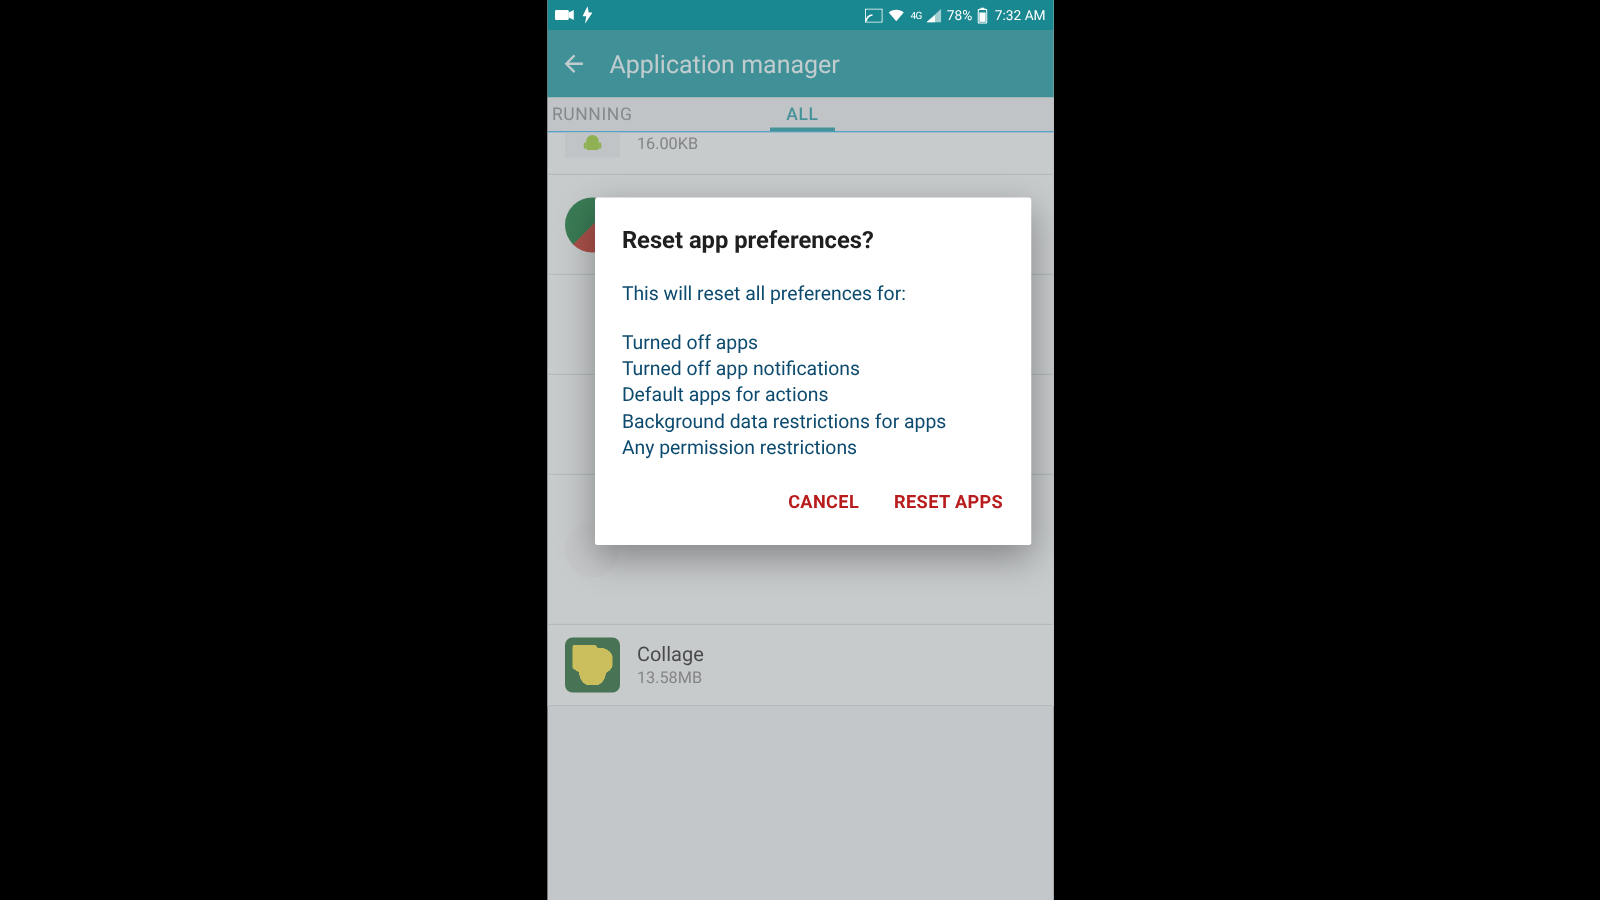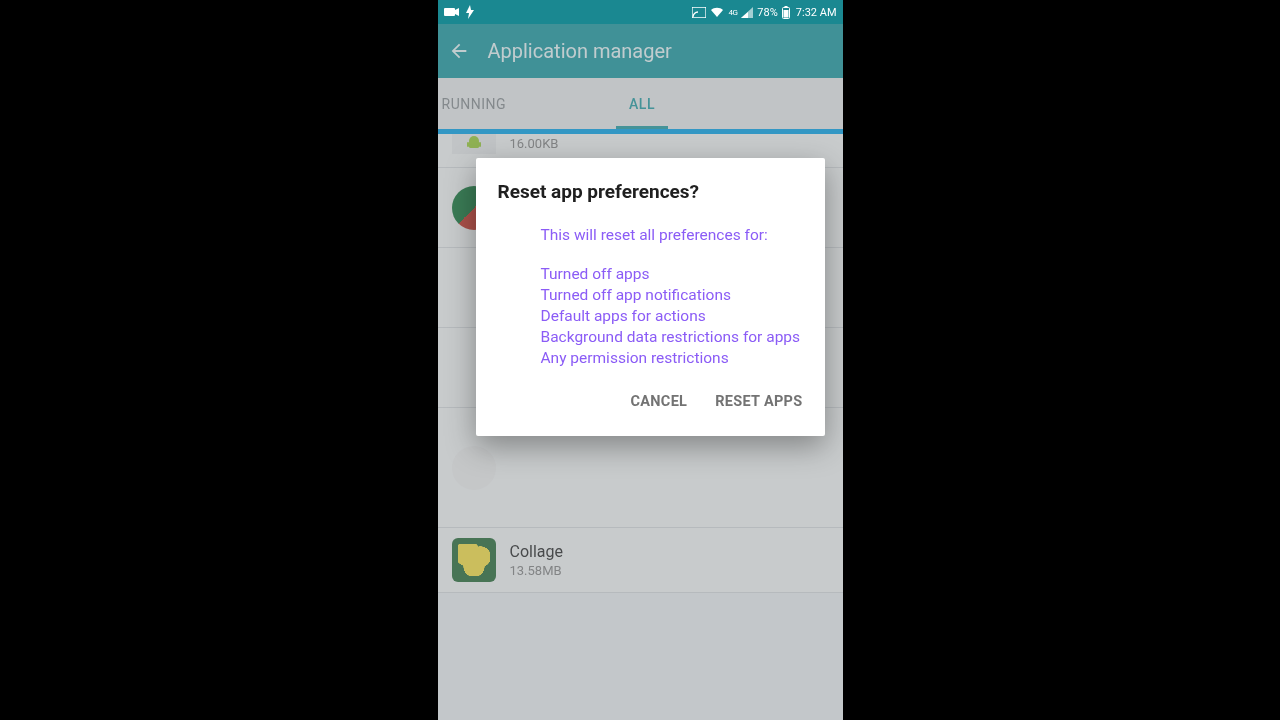--- a/index.html
+++ b/index.html
@@ -40,24 +40,24 @@
     background: #229ba4;
     display: flex;
     align-items: center;
     padding: 16px 10px;
     color: #e8f6f7;
   }
   .app-bar .back { margin-right: 18px; display:flex; }
   .app-bar .title { font-size: 20px; font-weight: 400; }
   
   .tabs {
-    height: 56px;
+    height: 28px;
     background: #e8eaec;
     display: flex;
-    border-bottom: 5px solid #0ea5e9;
+    border-bottom: 1px solid #0ea5e9;
   }
   .tab {
     flex: 1;
     display: flex;
     align-items: center;
     justify-content: center;
     font-size: 14px;
     color: #8a8f92;
     position: relative;
     letter-spacing: 0.5px;
@@ -113,35 +113,34 @@
     padding: 22px 22px 26px 22px;
   }
   .dialog h2 {
     font-size: 19px;
     font-weight: 700;
     color: #1f1f1f;
     margin-bottom: 22px;
   }
   .dialog p {
     font-size: 15.5px;
-    color: #8b5cf6;
+    color: #0c4a6e;
     line-height: 1.35;
-    margin-left: 43px;
   }
   .dialog .block { margin-bottom: 18px; }
   .dialog .actions {
     display: flex;
     justify-content: flex-end;
     gap: 28px;
     margin-top: 24px;
   }
   .dialog .btn {
     font-size: 14.5px;
     font-weight: 700;
-    color: #737373;
+    color: #b91c1c;
     letter-spacing: 0.3px;
     cursor: pointer;
   }
 
   
   .ico-android { background:#e8eaec; }
   .ico-red { background:#d8352c; }
   .ico-flower { background:#2e6f3e; position:relative; overflow:hidden; }
   .ico-flower::before{
     content:""; position:absolute; inset:6px;

